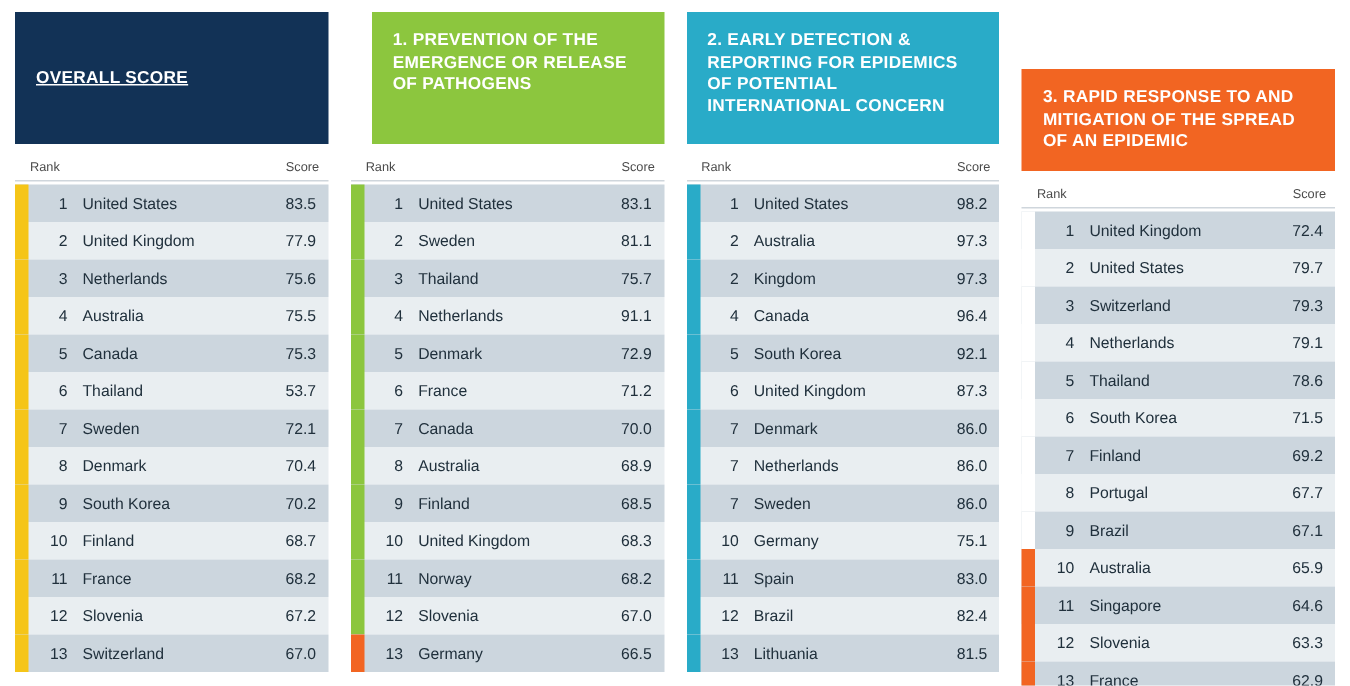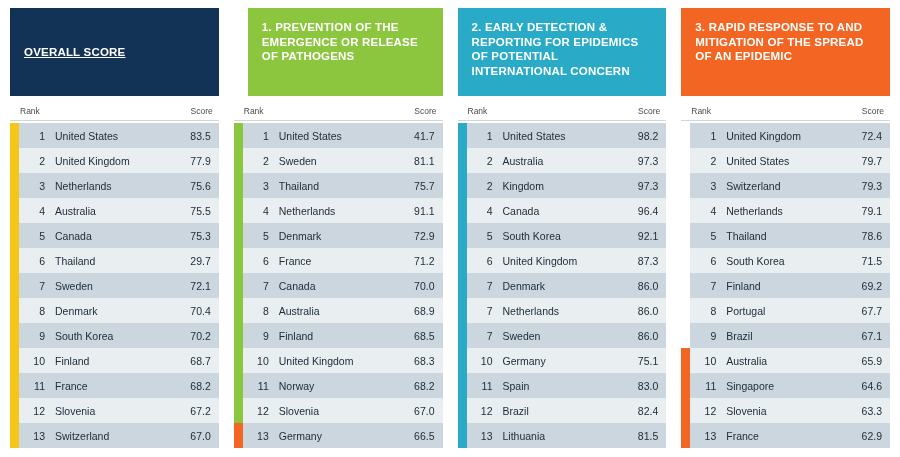--- a/index.html
+++ b/index.html
@@ -136,21 +136,21 @@
         <div class="row stripe-dark">
           <div class="accent" style="background: rgb(245, 197, 24);"></div>
           <div class="rank">5</div>
           <div class="country">Canada</div>
           <div class="score">75.3</div>
         </div>
         <div class="row stripe-light">
           <div class="accent" style="background: rgb(245, 197, 24);"></div>
           <div class="rank">6</div>
           <div class="country">Thailand</div>
-          <div class="score">29.7</div>
+          <div class="score">53.7</div>
         </div>
         <div class="row stripe-dark">
           <div class="accent" style="background: rgb(245, 197, 24);"></div>
           <div class="rank">7</div>
           <div class="country">Sweden</div>
           <div class="score">72.1</div>
         </div>
         <div class="row stripe-light">
           <div class="accent" style="background: rgb(245, 197, 24);"></div>
           <div class="rank">8</div>
@@ -195,21 +195,21 @@
       </div>
       <div class="subheads">
         <span>Rank</span>
         <span>Score</span>
       </div>
       <div class="rows">
         <div class="row stripe-dark">
           <div class="accent" style="background: rgb(140, 198, 62);"></div>
           <div class="rank">1</div>
           <div class="country">United States</div>
-          <div class="score">41.7</div>
+          <div class="score">83.1</div>
         </div>
         <div class="row stripe-light">
           <div class="accent" style="background: rgb(140, 198, 62);"></div>
           <div class="rank">2</div>
           <div class="country">Sweden</div>
           <div class="score">81.1</div>
         </div>
         <div class="row stripe-dark">
           <div class="accent" style="background: rgb(140, 198, 62);"></div>
           <div class="rank">3</div>
@@ -361,21 +361,21 @@
         </div>
         <div class="row stripe-dark">
           <div class="accent" style="background: rgb(41, 171, 200);"></div>
           <div class="rank">13</div>
           <div class="country">Lithuania</div>
           <div class="score">81.5</div>
         </div>
       </div>
     </div>
     <div class="col">
-      <div class="col-header" style="background: rgb(242, 101, 34);">
+      <div class="col-header" style="background: rgb(242, 101, 34); margin-top: 38px;">
         <span class="htext">3. RAPID RESPONSE TO AND MITIGATION OF THE SPREAD OF AN EPIDEMIC</span>
       </div>
       <div class="subheads">
         <span>Rank</span>
         <span>Score</span>
       </div>
       <div class="rows">
         <div class="row stripe-dark">
           <div class="accent" style="background: rgb(255, 255, 255);"></div>
           <div class="rank">1</div>

